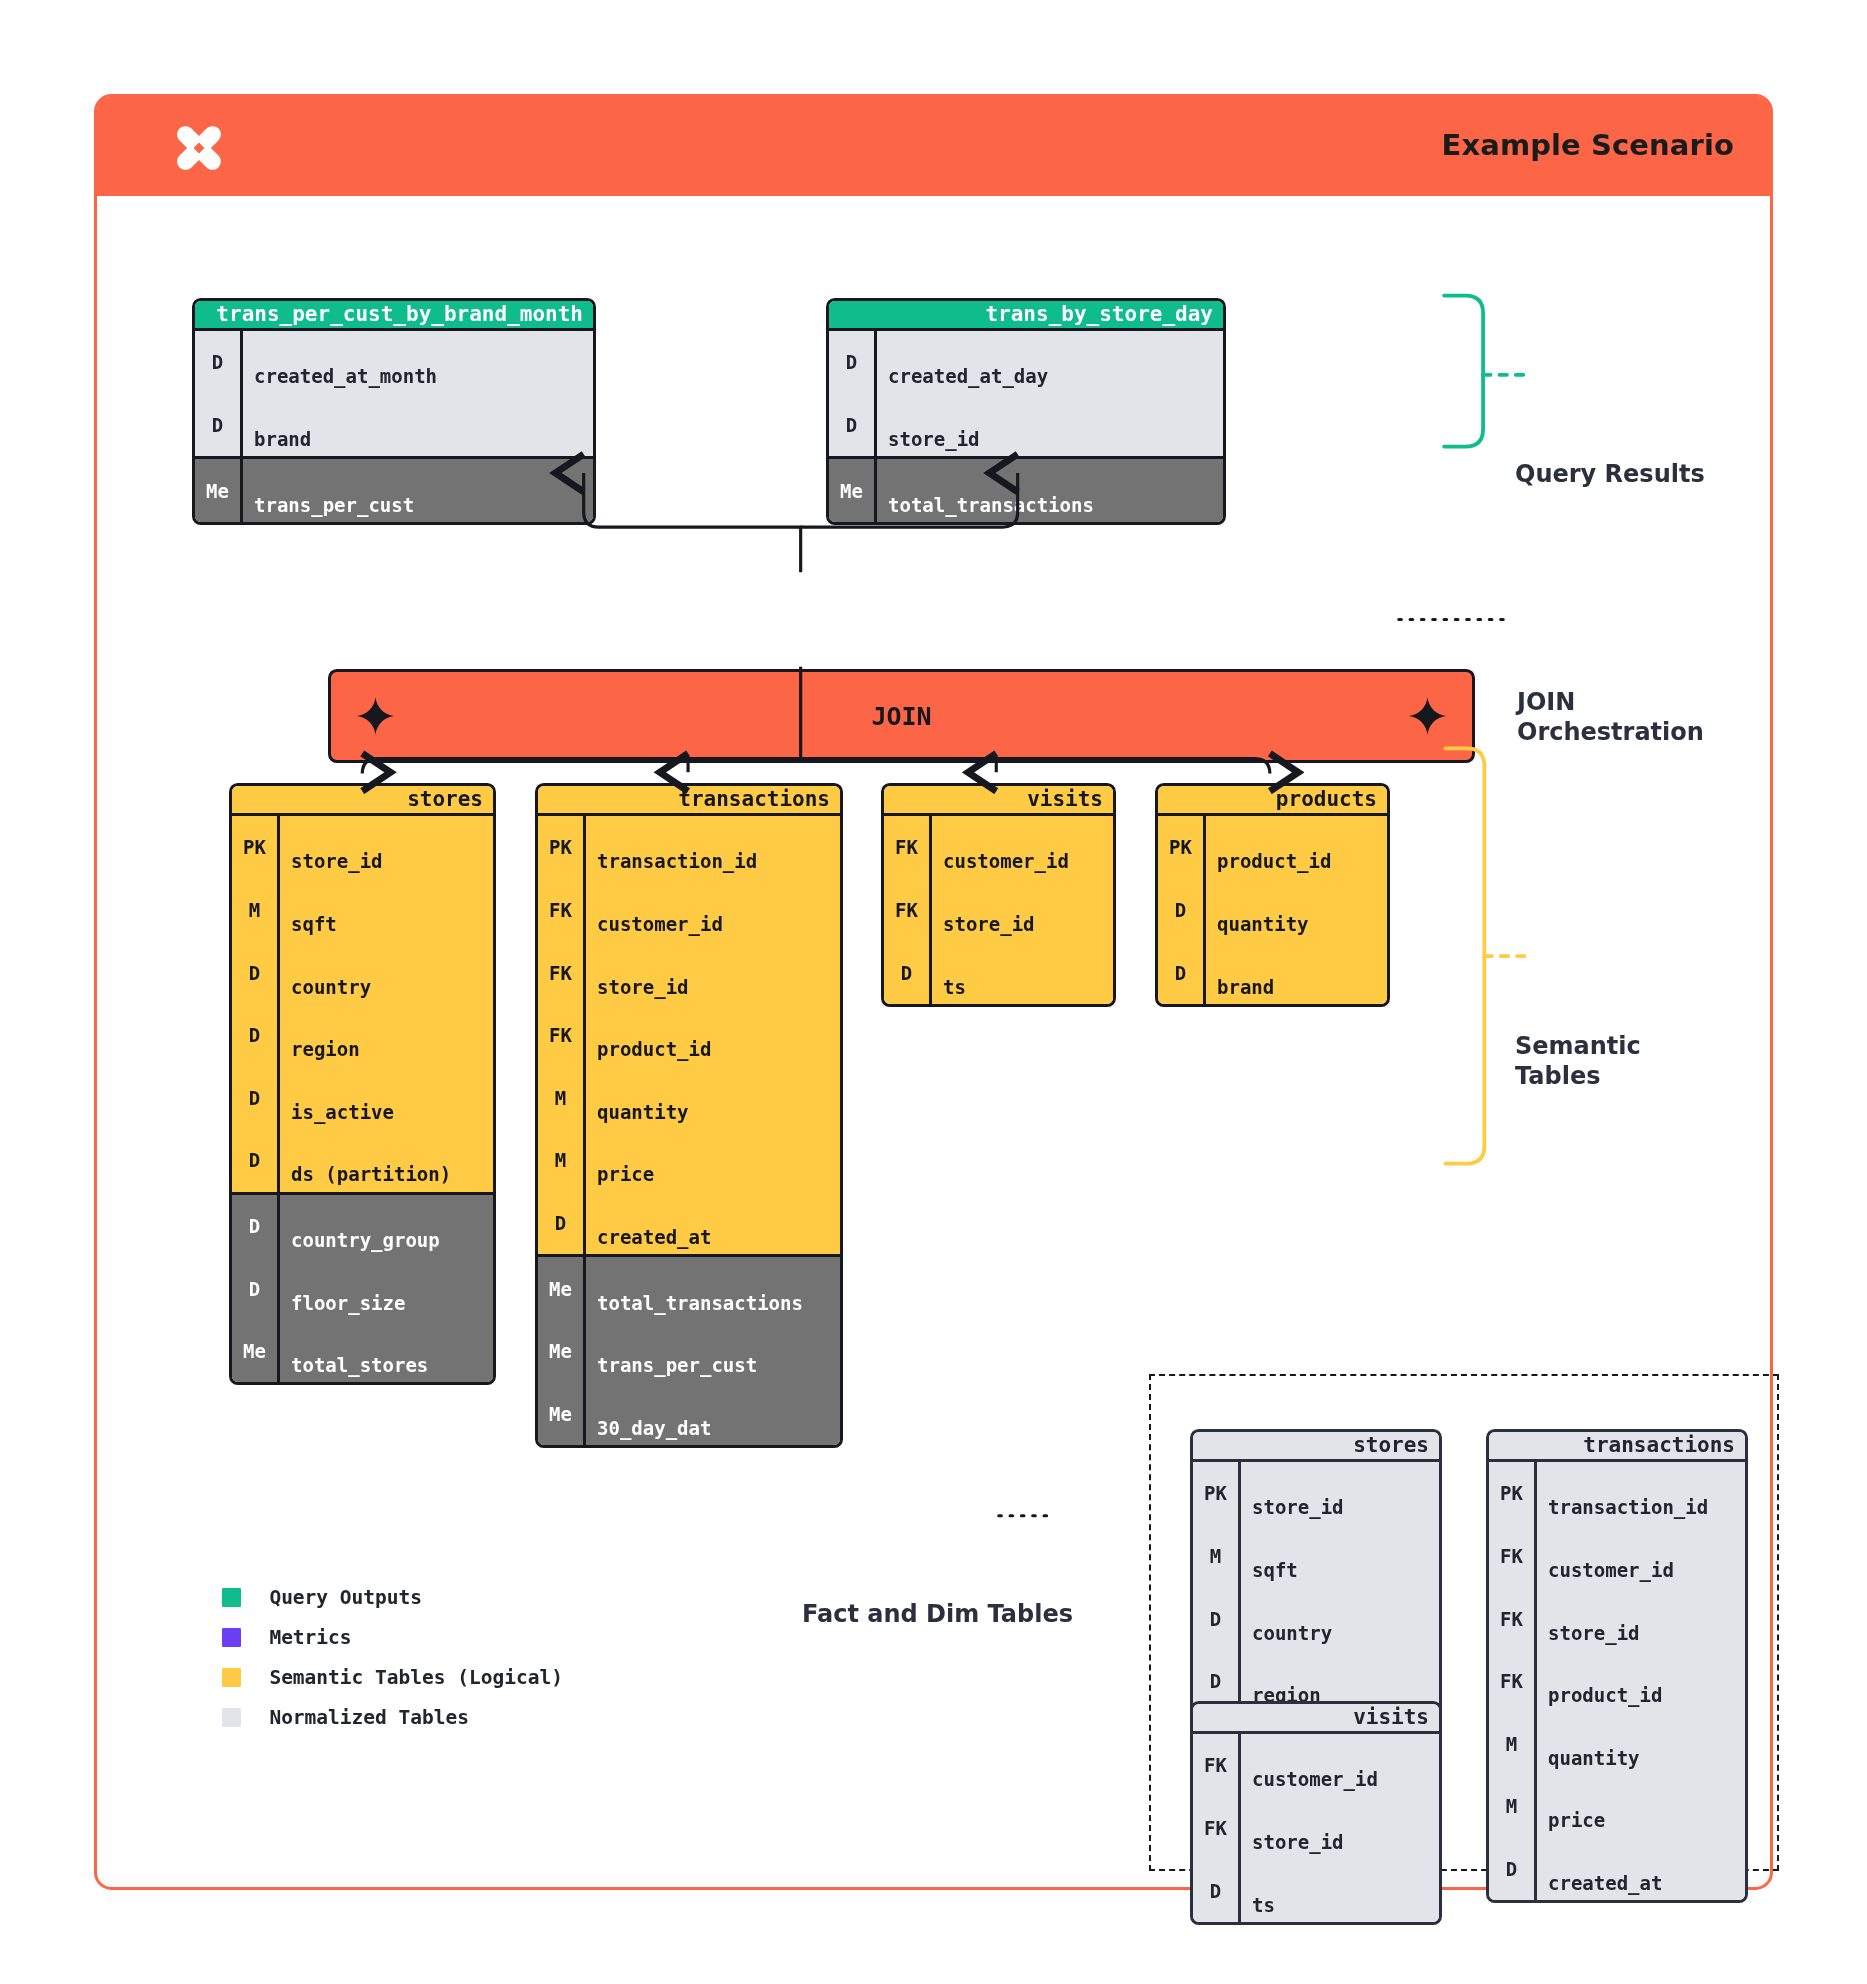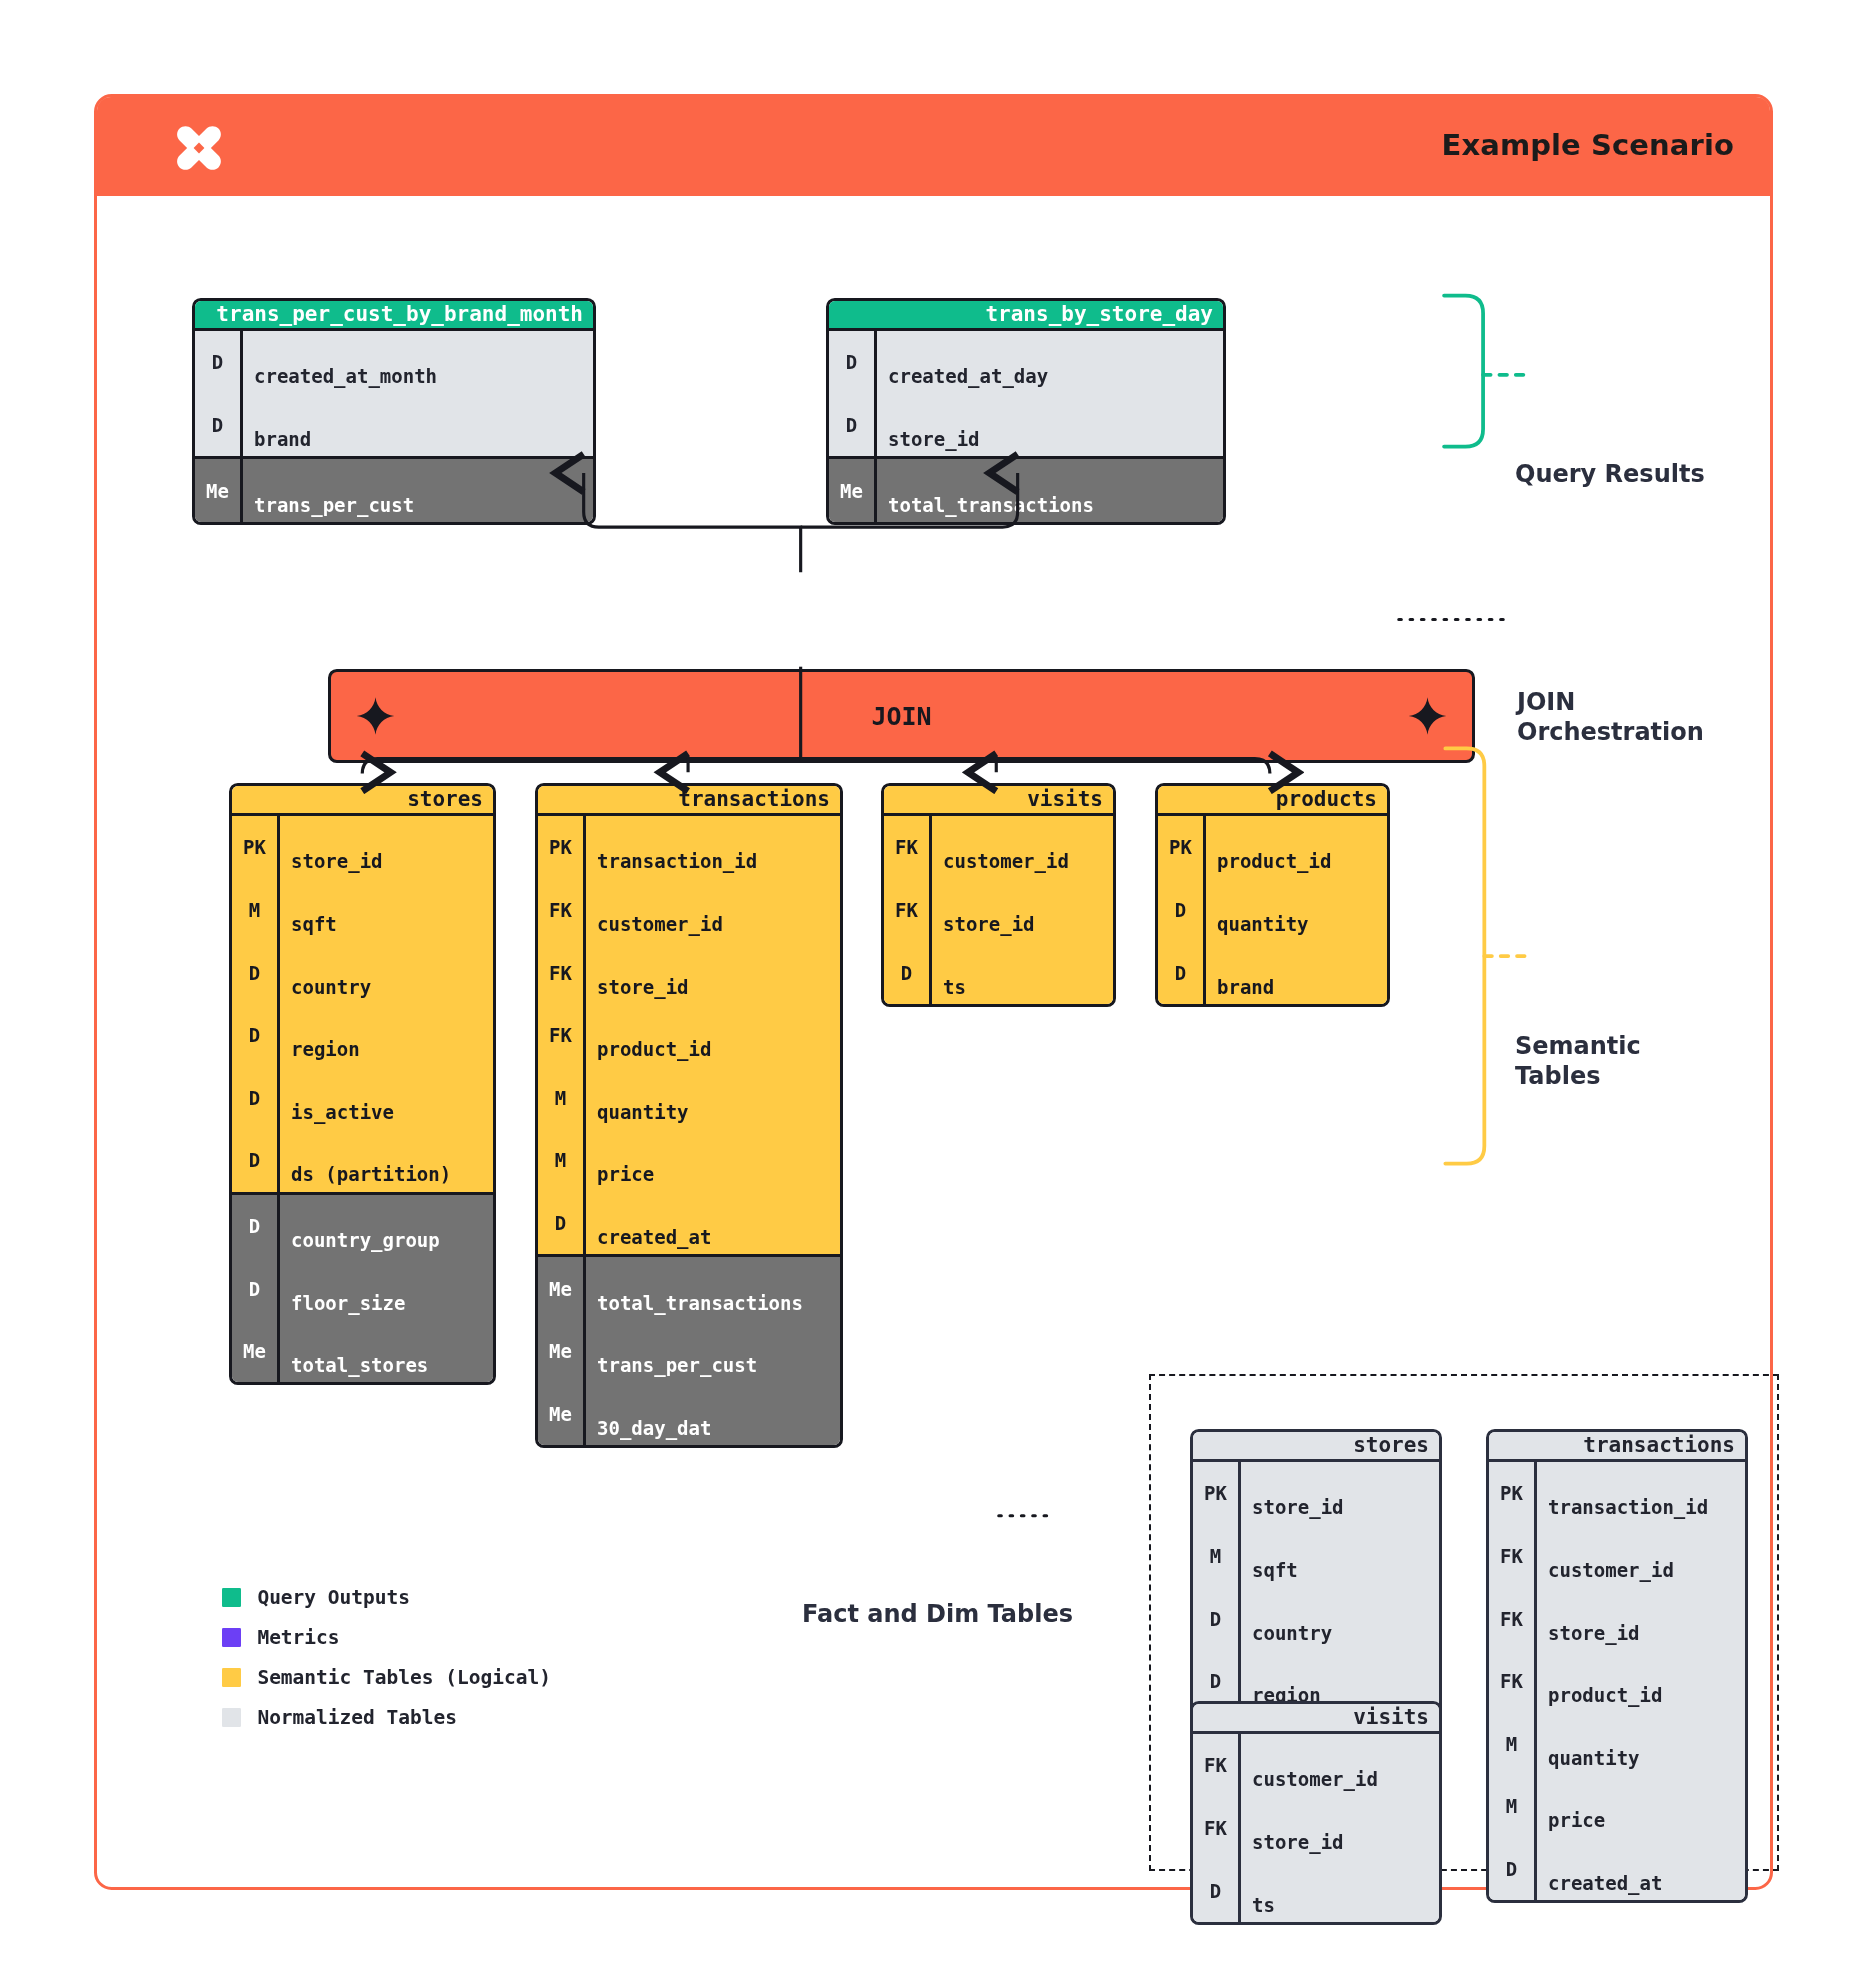--- a/index.html
+++ b/index.html
@@ -63,21 +63,21 @@
   
   .factgroup{
     position:absolute;left:1052px;top:1277px;width:630px;height:497px;
     border:2.5px dashed #17181f;box-sizing:border-box;
   }
 
   
   .legend{position:absolute;left:219px;top:1584px;}
   .legend-item{display:flex;align-items:center;margin-bottom:17px;}
   .swatch{width:19px;height:19px;flex:0 0 19px;margin-right:16.4px;border-radius:1.3px;}
-  .legend-text{font-family:"DejaVu Sans Mono",monospace;font-weight:bold;font-size:19.5px;color:#22242e;white-space:pre;}
+  .legend-text{font-family:"DejaVu Sans Mono",monospace;font-weight:bold;font-size:19.5px;color:#22242e;white-space:pre;margin-left:12px;}
 </style>
 </head>
 <body>
 
 <div class="card">
 
   <div class="card-header">
     <span class="logo">
       <svg viewBox="0 0 100 100" width="54" height="54" aria-hidden="true">
         <path fill="#ffffff" d="M14 14c6-6 16-6 22 0l14 14 14-14c6-6 16-6 22 0s6 16 0 22L72 50l14 14c6 6 6 16 0 22s-16 6-22 0L50 72 36 86c-6 6-16 6-22 0s-6-16 0-22l14-14-14-14c-6-6-6-16 0-22z"></path>

